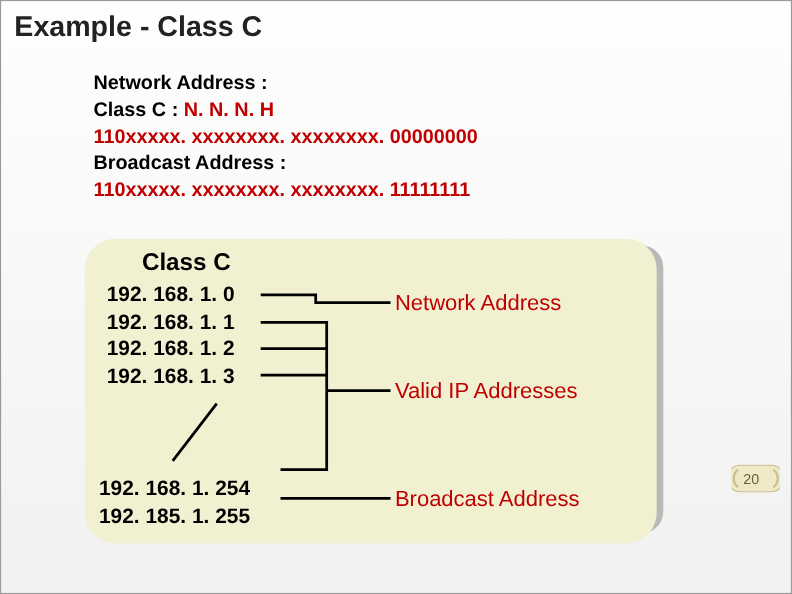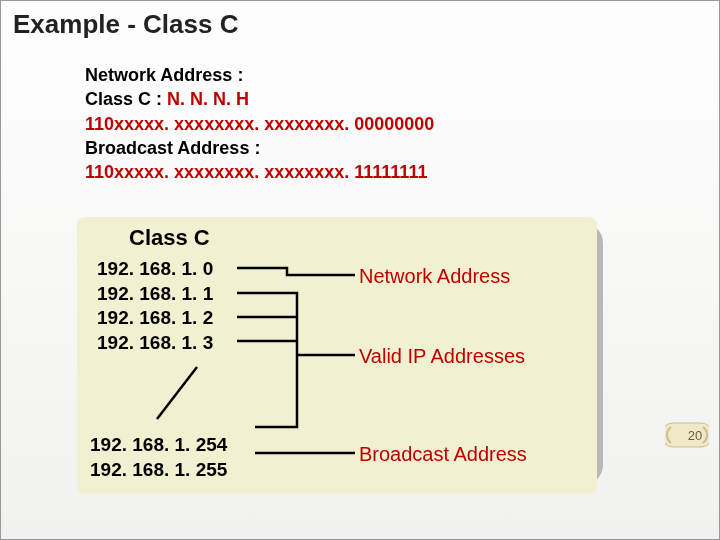--- a/index.html
+++ b/index.html
@@ -46,21 +46,21 @@
     background: #b9b9b9;
     border-radius: 20px;
   }
   .panel {
     position: absolute;
     top: 216px;
     left: 76px;
     width: 520px;
     height: 277px;
     background: #f1f0d1;
-    border-radius: 8px;
+    border-radius: 28px;
     text-align: right;
   }
   .panel-title {
     position: absolute;
     top: 8px;
     left: 52px;
     font-size: 22px;
     font-weight: bold;
     color: #000;
   }
@@ -108,21 +108,20 @@
   .badge-wrap svg { width: 44px; height: 32px; display: block; }
   .badge-num {
     position: absolute;
     top: 0; left: 0;
     width: 36px; height: 32px;
     display: flex;
     align-items: center;
     justify-content: center;
     font-size: 13px;
     color: #6b5d36;
-    padding-left: 12px;
   }
 </style>
 </head>
 <body>
 
 <div class="slide">
 
   <div class="slide-title">Example - Class  C</div>
 
   <div class="def-block">
@@ -141,21 +140,21 @@
 
     <div class="ip-list">
       <div>192. 168. 1. 0</div>
       <div>192. 168. 1. 1</div>
       <div>192. 168. 1. 2</div>
       <div>192. 168. 1. 3</div>
     </div>
 
     <div class="ip-list2">
       <div>192. 168. 1. 254</div>
-      <div>192. 168. 1. 255</div>
+      <div>192. 185. 1. 255</div>
     </div>
 
     <div class="rlabel net">Network Address</div>
     <div class="rlabel bcast">Broadcast Address</div>
     <div class="rlabel valid">Valid IP Addresses</div>
 
     <svg class="connectors">
 
       <path d="M160 51 L210 51 L210 58 L278 58" stroke="#000" stroke-width="2.5" fill="none"></path>
 

